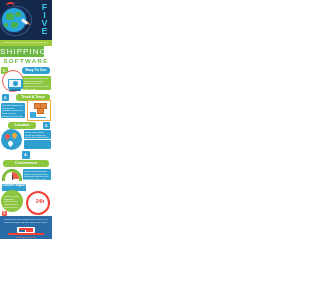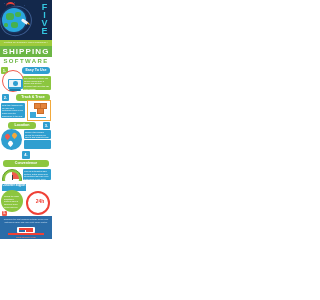--- a/index.html
+++ b/index.html
@@ -20,21 +20,21 @@
           border-top:1.5px solid transparent;border-bottom:1.5px solid transparent;}
   .cap{position:absolute;left:6px;top:2px;width:9px;height:5px;border-top:2px solid #e8413a;
        border-radius:9px 9px 0 0;}
   .five{position:absolute;right:1px;top:3px;width:13px;text-align:center;
         color:#34c6e0;font-weight:bold;font-size:9px;line-height:8px;letter-spacing:0px;}
   .five i{display:block;font-style:normal;}
 
   
   .subttl{width:52px;height:6px;background:#9ecb3b;color:#f3f8e6;font-size:2.4px;
           line-height:6px;text-align:center;letter-spacing:.1px;white-space:nowrap;overflow:hidden;}
-  .ttl1{width:52px;height:11px;background:#6cb644;color:#ffffff;font-weight:bold;font-size:8px;
+  .ttl1{width:44px;height:11px;background:#6cb644;color:#ffffff;font-weight:normal;font-size:8px;
         line-height:11px;text-align:center;letter-spacing:1.1px;overflow:hidden;}
   .ttl2{width:52px;height:9px;background:#ffffff;color:#6cb644;font-weight:bold;font-size:6px;
         line-height:9px;text-align:center;letter-spacing:1.4px;overflow:hidden;}
 
   
   .sec{position:relative;width:52px;overflow:hidden;}
   .num{position:absolute;width:7px;height:7px;border-radius:1px;color:#fff;font-weight:bold;
        font-size:4px;line-height:7px;text-align:center;}
   .lbl{position:absolute;height:7px;font-weight:bold;font-size:3.6px;line-height:7px;
        text-align:center;color:#fff;white-space:nowrap;overflow:hidden;}

